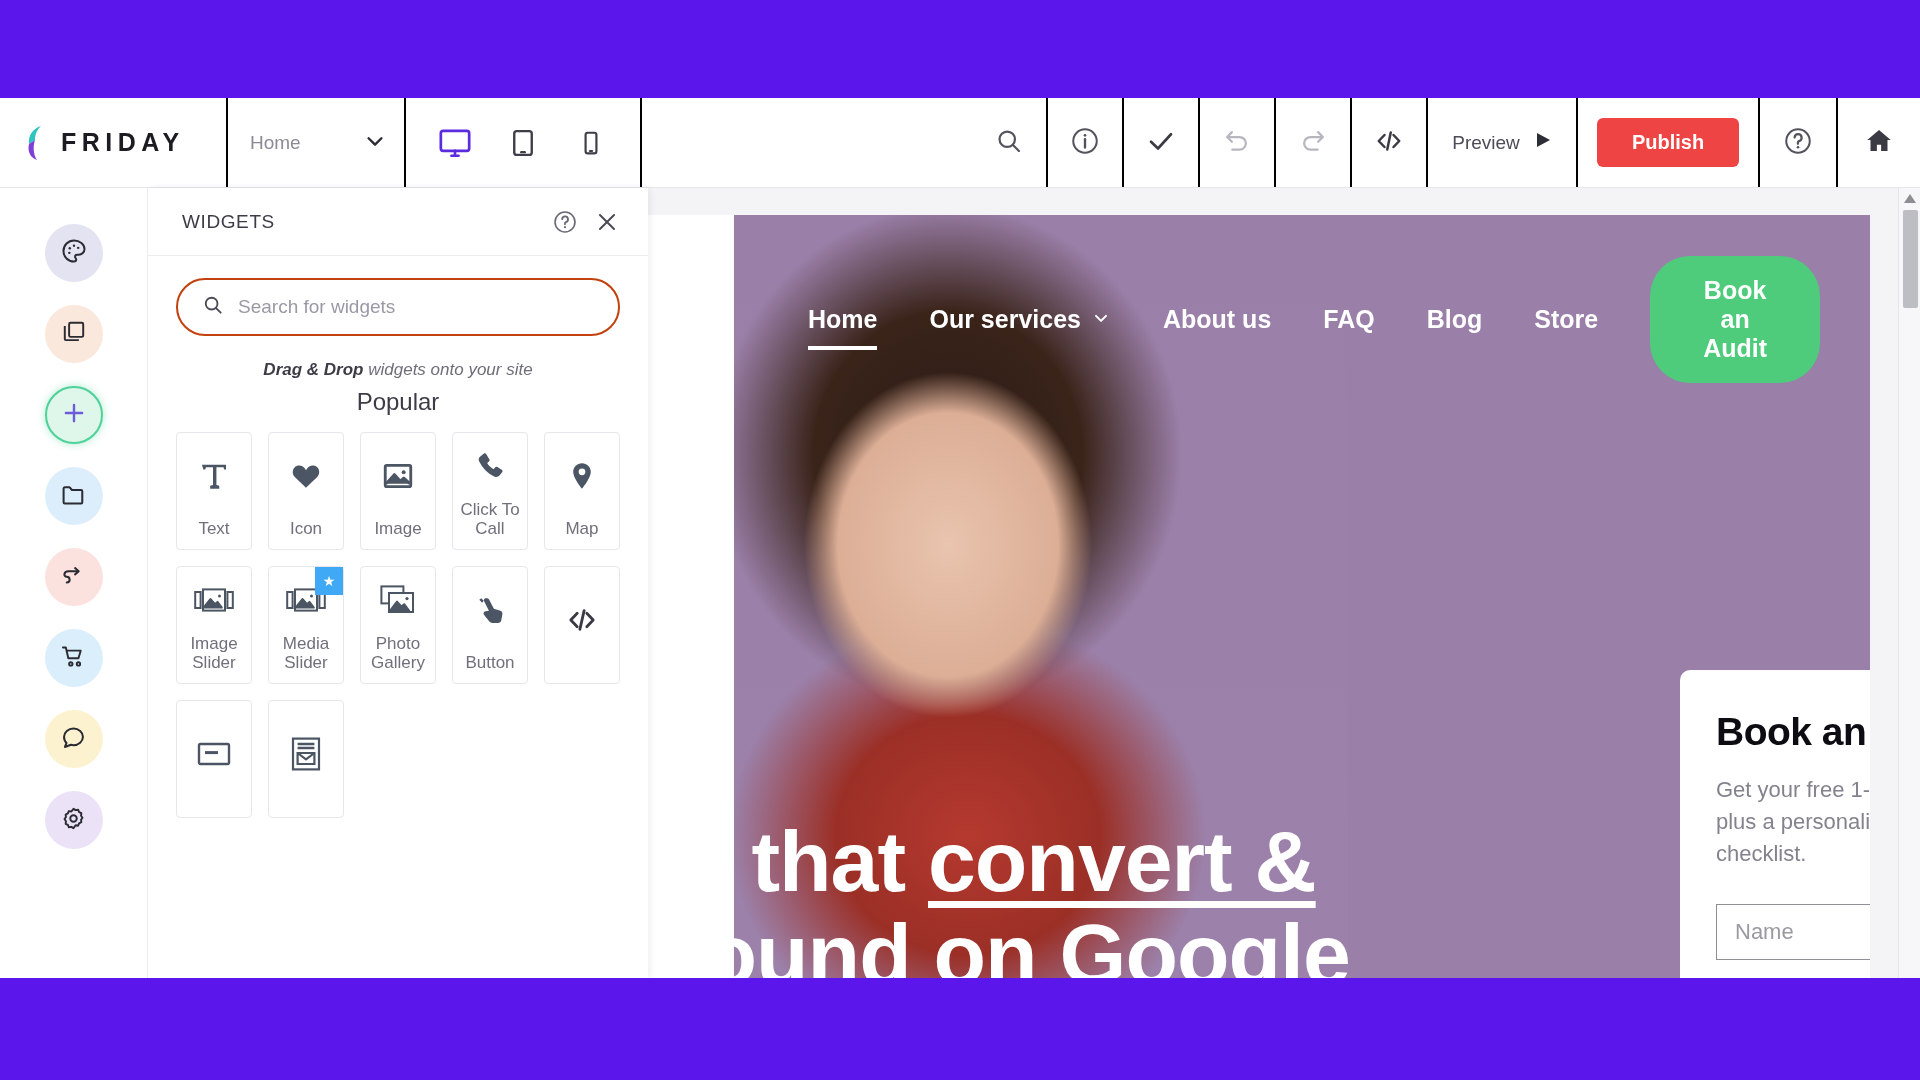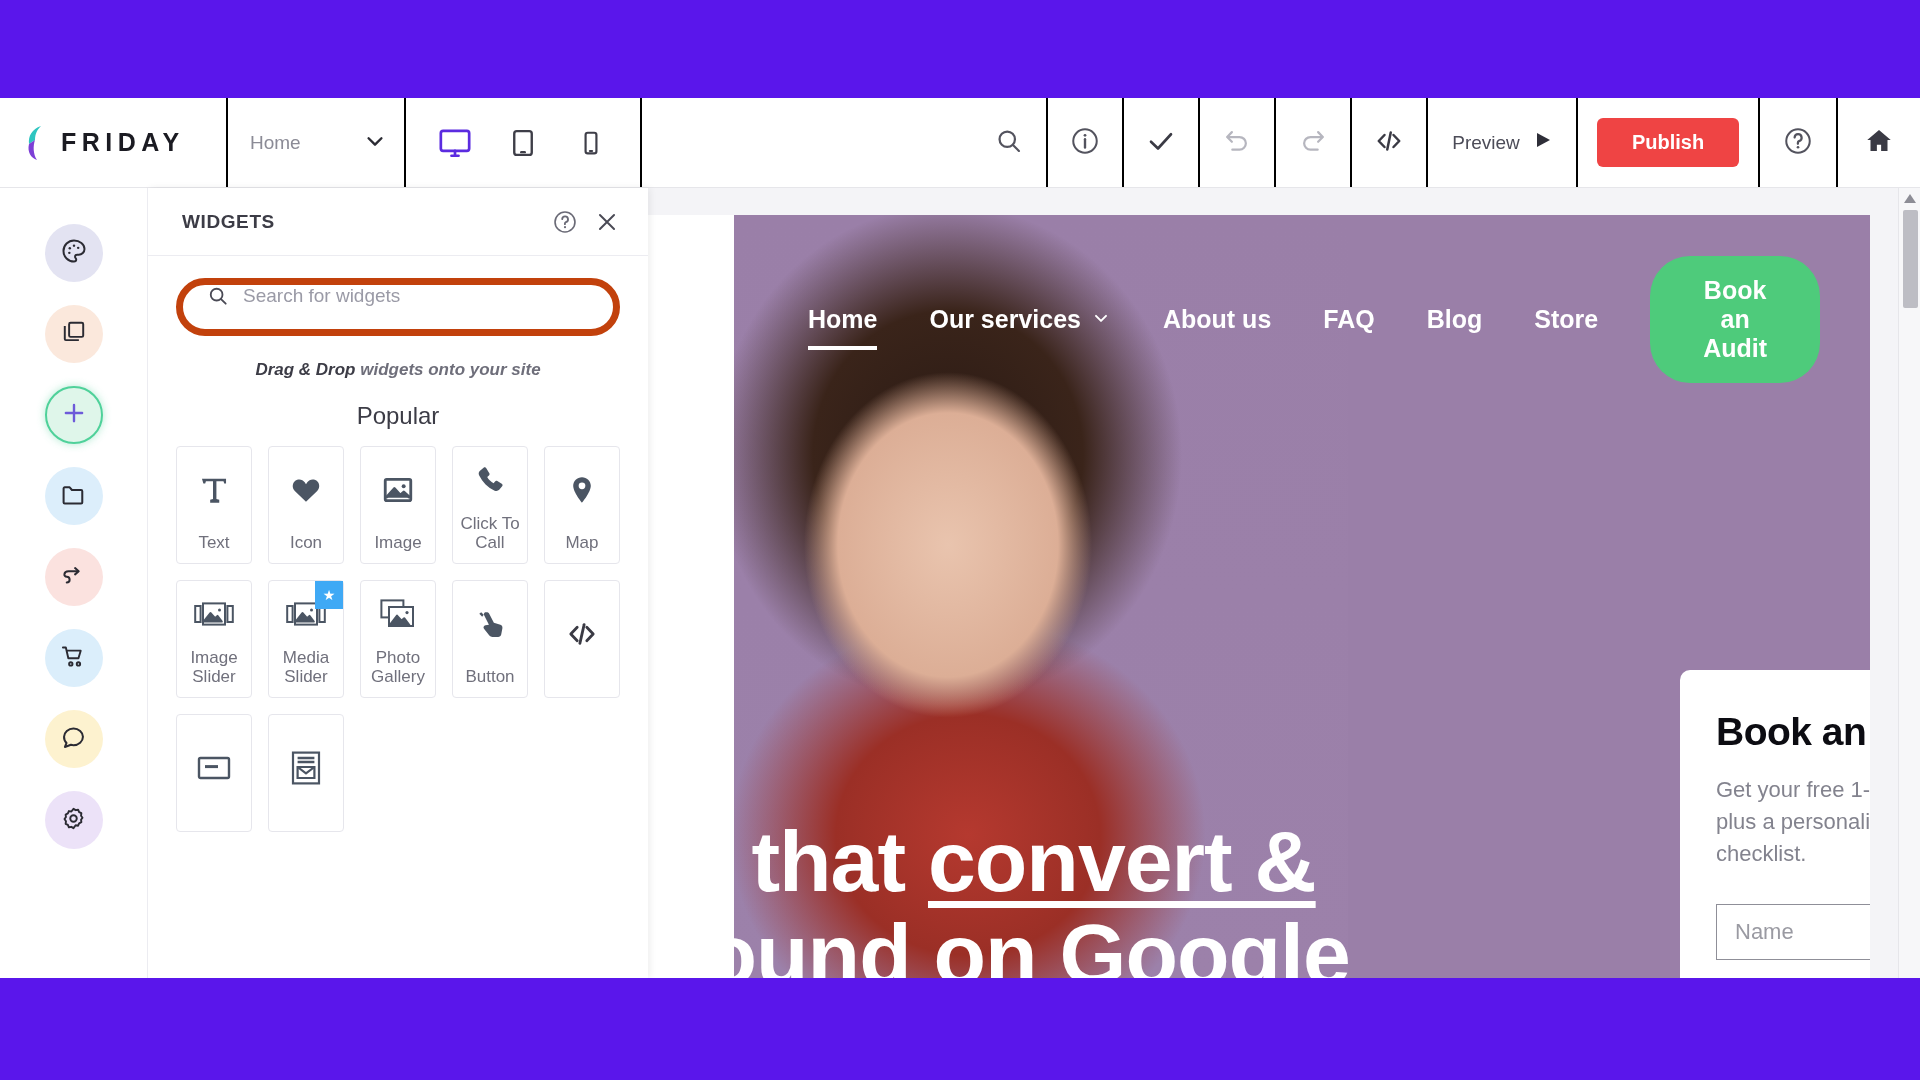--- a/index.html
+++ b/index.html
@@ -88,41 +88,41 @@
     z-index: 4;
     display: flex; flex-direction: column;
   }
   #widgets-head {
     height: 68px; min-height: 68px;
     display: flex; align-items: center;
     padding: 0 28px 0 34px;
     border-bottom: 1px solid #ececf1;
   }
   #widgets-title {
-    font-size: 19px; font-weight: 700; letter-spacing: .6px; color: #3c3c46;
+    font-size: 19px; font-weight: 400; letter-spacing: .6px; color: #3c3c46;
     flex: 1;
   }
   .head-icon { margin-left: 16px; cursor: pointer; display:flex; }
   #widgets-body { flex: 1; overflow: hidden; padding: 22px 28px 0 28px; }
 
   #widget-search {
-    height: 58px; border: 7px solid #c2410c; border-radius: 29px;
-    display: flex; align-items: flex-start; gap: 14px; padding: 0 24px;
+    height: 58px; border: 2px solid #c2410c; border-radius: 29px;
+    display: flex; align-items: center; gap: 14px; padding: 0 24px;
     margin-bottom: 24px;
   }
   #widget-search input {
     border: none; outline: none; flex: 1;
     font-size: 19px; color: #3c3c46;
     font-family: "Liberation Sans", sans-serif; background: transparent;
   }
   #widget-search input::placeholder { color: #9a9aa6; }
 
   #dragdrop-hint {
     text-align: center; font-size: 17px; color: #6e6e7a;
-    font-style: italic; margin-bottom: 22px; font-weight: bold;
+    font-style: italic; margin-bottom: 8px;
   }
   #dragdrop-hint b { font-style: italic; color: #3c3c46; }
 
   #popular-label {
     text-align: center; font-size: 24px; color: #3c3c46; margin-bottom: 16px;
   }
 
   #widget-grid {
     display: grid; grid-template-columns: repeat(5, 1fr);
     gap: 16px;

